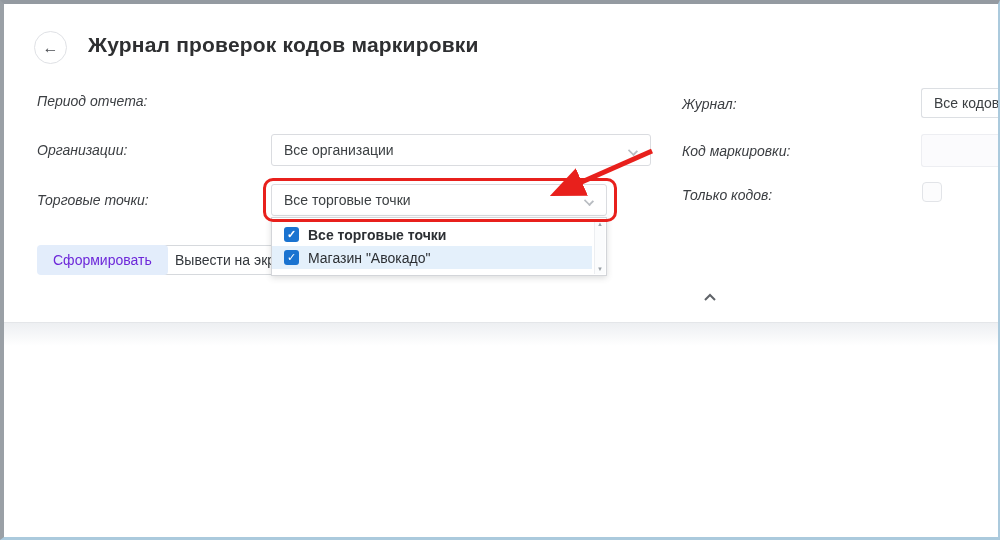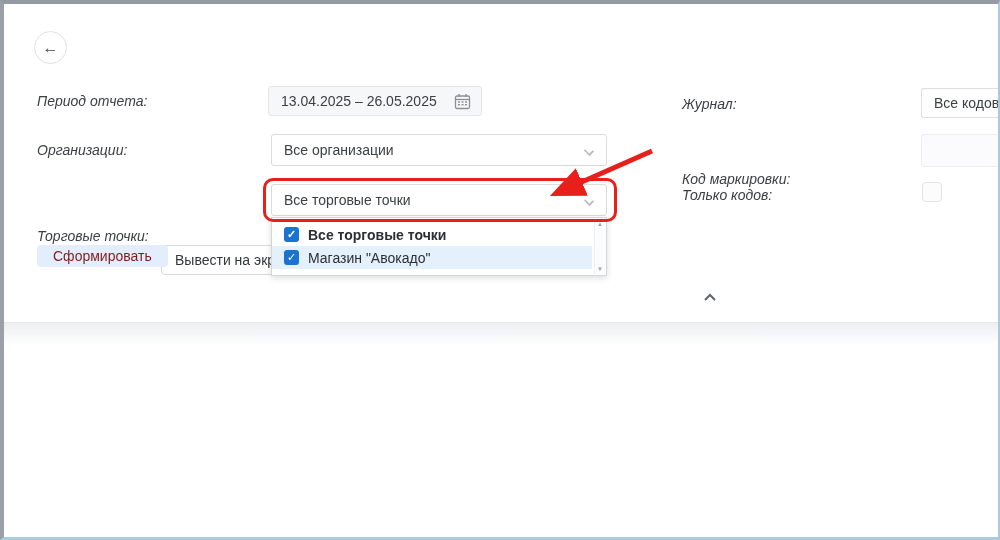--- a/index.html
+++ b/index.html
@@ -45,21 +45,21 @@
     position:absolute; height:32px; background:#fff;
     border:1px solid #dadce0; border-radius:3px;
     display:flex; align-items:center; padding:0 12px;
     font-size:14px; color:#3c4043; cursor:pointer;
   }
   .sel .chev {
     position:absolute; right:13px; top:12px;
     width:8px; height:8px; border-right:2px solid #b8bcc1; border-bottom:2px solid #b8bcc1;
     transform:rotate(45deg) scaleY(.8);
   }
-  .sel-org   { left:267px; top:130px; width:336px; }
+  .sel-org   { left:267px; top:130px; width:380px; }
   .sel-outlet{ left:267px; top:180px; width:336px; }
 
   
   .red-rect {
     position:absolute; left:259px; top:174px; width:354px; height:44px;
     border:3px solid #e8201c; border-radius:10px; z-index:40; pointer-events:none;
   }
   .red-arrow { position:absolute; left:535px; top:136px; z-index:41; pointer-events:none; }
 
   
@@ -80,23 +80,23 @@
   }
   .dd-scroll {
     position:absolute; right:1px; top:1px; bottom:1px; width:11px;
     background:#fbfcfd; border-left:1px solid #eceef1;
     display:flex; flex-direction:column; justify-content:space-between; align-items:center;
     font-size:6px; color:#9aa0a6; padding:2px 0; cursor:pointer;
   }
 
   
   .btn-primary {
-    position:absolute; left:33px; top:241px; height:22px; padding:0 16px;
+    position:absolute; left:33px; top:241px; height:30px; padding:0 16px;
     background:#e3edfb; border:none; border-radius:4px;
-    font-size:14px; color:#7f1d1d; font-family:inherit; cursor:pointer; z-index:5;
+    font-size:14px; color:#6d28d9; font-family:inherit; cursor:pointer; z-index:5;
   }
   .btn-secondary {
     position:absolute; left:157px; top:241px; height:30px; width:152px; padding:0 13px;
     background:#fff; border:1px solid #d6d9dd; border-radius:4px;
     font-size:14px; color:#33373c; font-family:inherit; cursor:pointer; z-index:4;
     text-align:left; white-space:nowrap; overflow:hidden;
   }
 
   
   .field-cash {
@@ -124,42 +124,26 @@
   }
 </style>
 </head>
 <body>
 
 <div class="frame">
 
   <div class="back-btn">
     <span>←</span>
   </div>
+  <div class="page-title">Журнал проверок кодов маркировки</div>
 
   <div class="flabel" style="left:33px; top:89px;">Период отчета:</div>
   <div class="flabel" style="left:33px; top:138px;">Организации:</div>
-  <div class="flabel" style="left:33px; top:188px;margin-top:36px;">Торговые точки:</div>
+  <div class="flabel" style="left:33px; top:188px;">Торговые точки:</div>
 
-  <div class="date-field">
-    <span class="date-text">13.04.2025 – 26.05.2025</span>
-    <svg class="cal-icon" viewBox="0 0 17 17">
-      <rect x="1.5" y="3" width="14" height="12.5" rx="1.5" fill="none" stroke="#8a8f95" stroke-width="1.3"></rect>
-      <line x1="1.5" y1="6.5" x2="15.5" y2="6.5" stroke="#8a8f95" stroke-width="1.3"></line>
-      <line x1="5" y1="1" x2="5" y2="4" stroke="#8a8f95" stroke-width="1.3"></line>
-      <line x1="12" y1="1" x2="12" y2="4" stroke="#8a8f95" stroke-width="1.3"></line>
-      <g fill="#8a8f95">
-        <rect x="4" y="8.3" width="2" height="1.4"></rect>
-          <rect x="7.5" y="8.3" width="2" height="1.4"></rect>
-          <rect x="11" y="8.3" width="2" height="1.4"></rect>
-        <rect x="4" y="11" width="2" height="1.4"></rect>
-          <rect x="7.5" y="11" width="2" height="1.4"></rect>
-          <rect x="11" y="11" width="2" height="1.4"></rect>
-      </g>
-    </svg>
-  </div>
 
   <div class="sel sel-org">
     <span>Все организации</span>
     <span class="chev"></span>
   </div>
 
   <div class="sel sel-outlet">
     <span>Все торговые точки</span>
     <span class="chev"></span>
   </div>
@@ -186,21 +170,21 @@
     <div class="dd-scroll">
       <span>▲</span>
       <span>▼</span>
     </div>
   </div>
 
   <button class="btn-primary">Сформировать</button>
   <button class="btn-secondary">Вывести на экр</button>
 
   <div class="flabel" style="left:678px; top:92px;">Журнал:</div>
-  <div class="flabel" style="left:678px; top:139px;margin-top:28px;">Код маркировки:</div>
+  <div class="flabel" style="left:678px; top:139px;">Код маркировки:</div>
   <div class="flabel" style="left:678px; top:183px;">Только кодов:</div>
 
   <div class="field-cash">
     <span>Все кодов</span>
   </div>
   <input class="field-code" type="text" value="" style="">
   <div class="cb-errors"></div>
 
   <svg class="collapse" viewBox="0 0 16 12">
     <polyline points="3,9 8,4 13,9" fill="none" stroke="#5f6368" stroke-width="2"></polyline>

